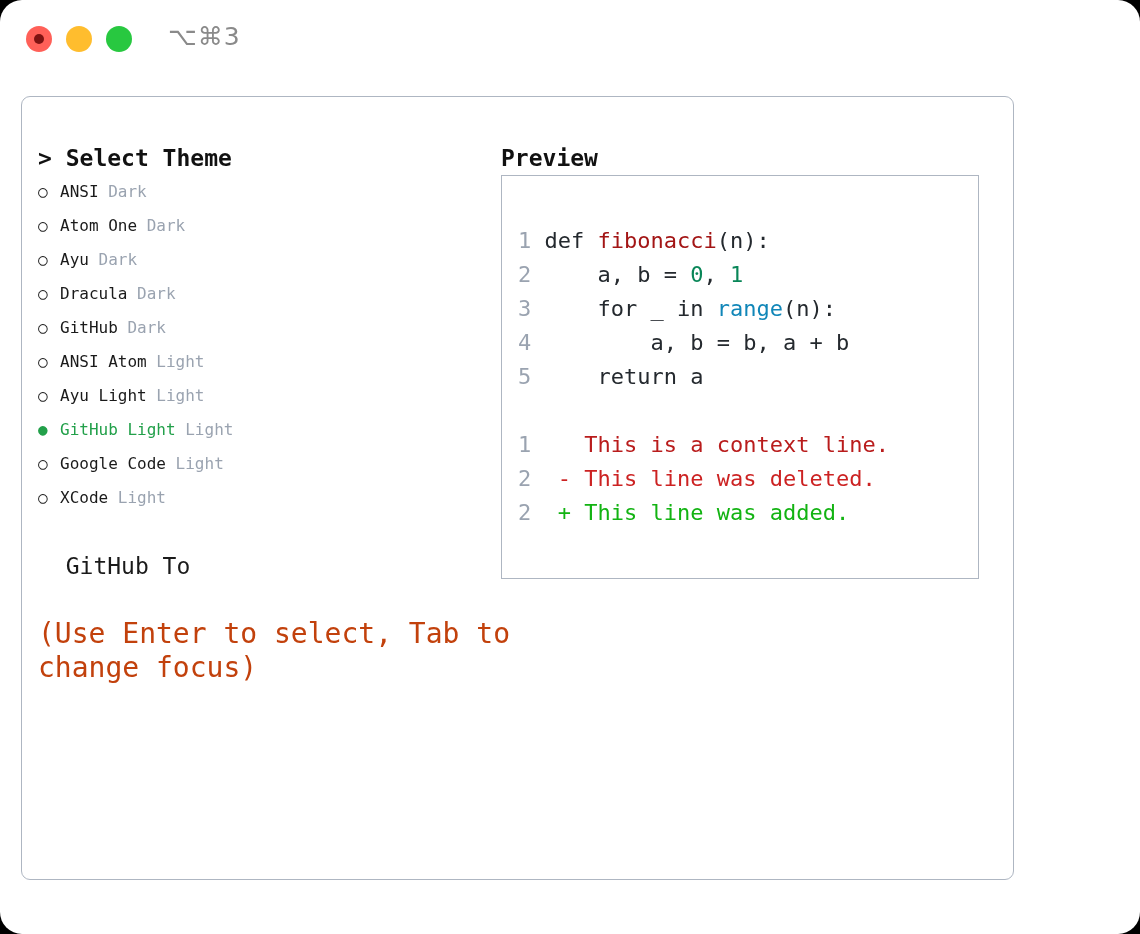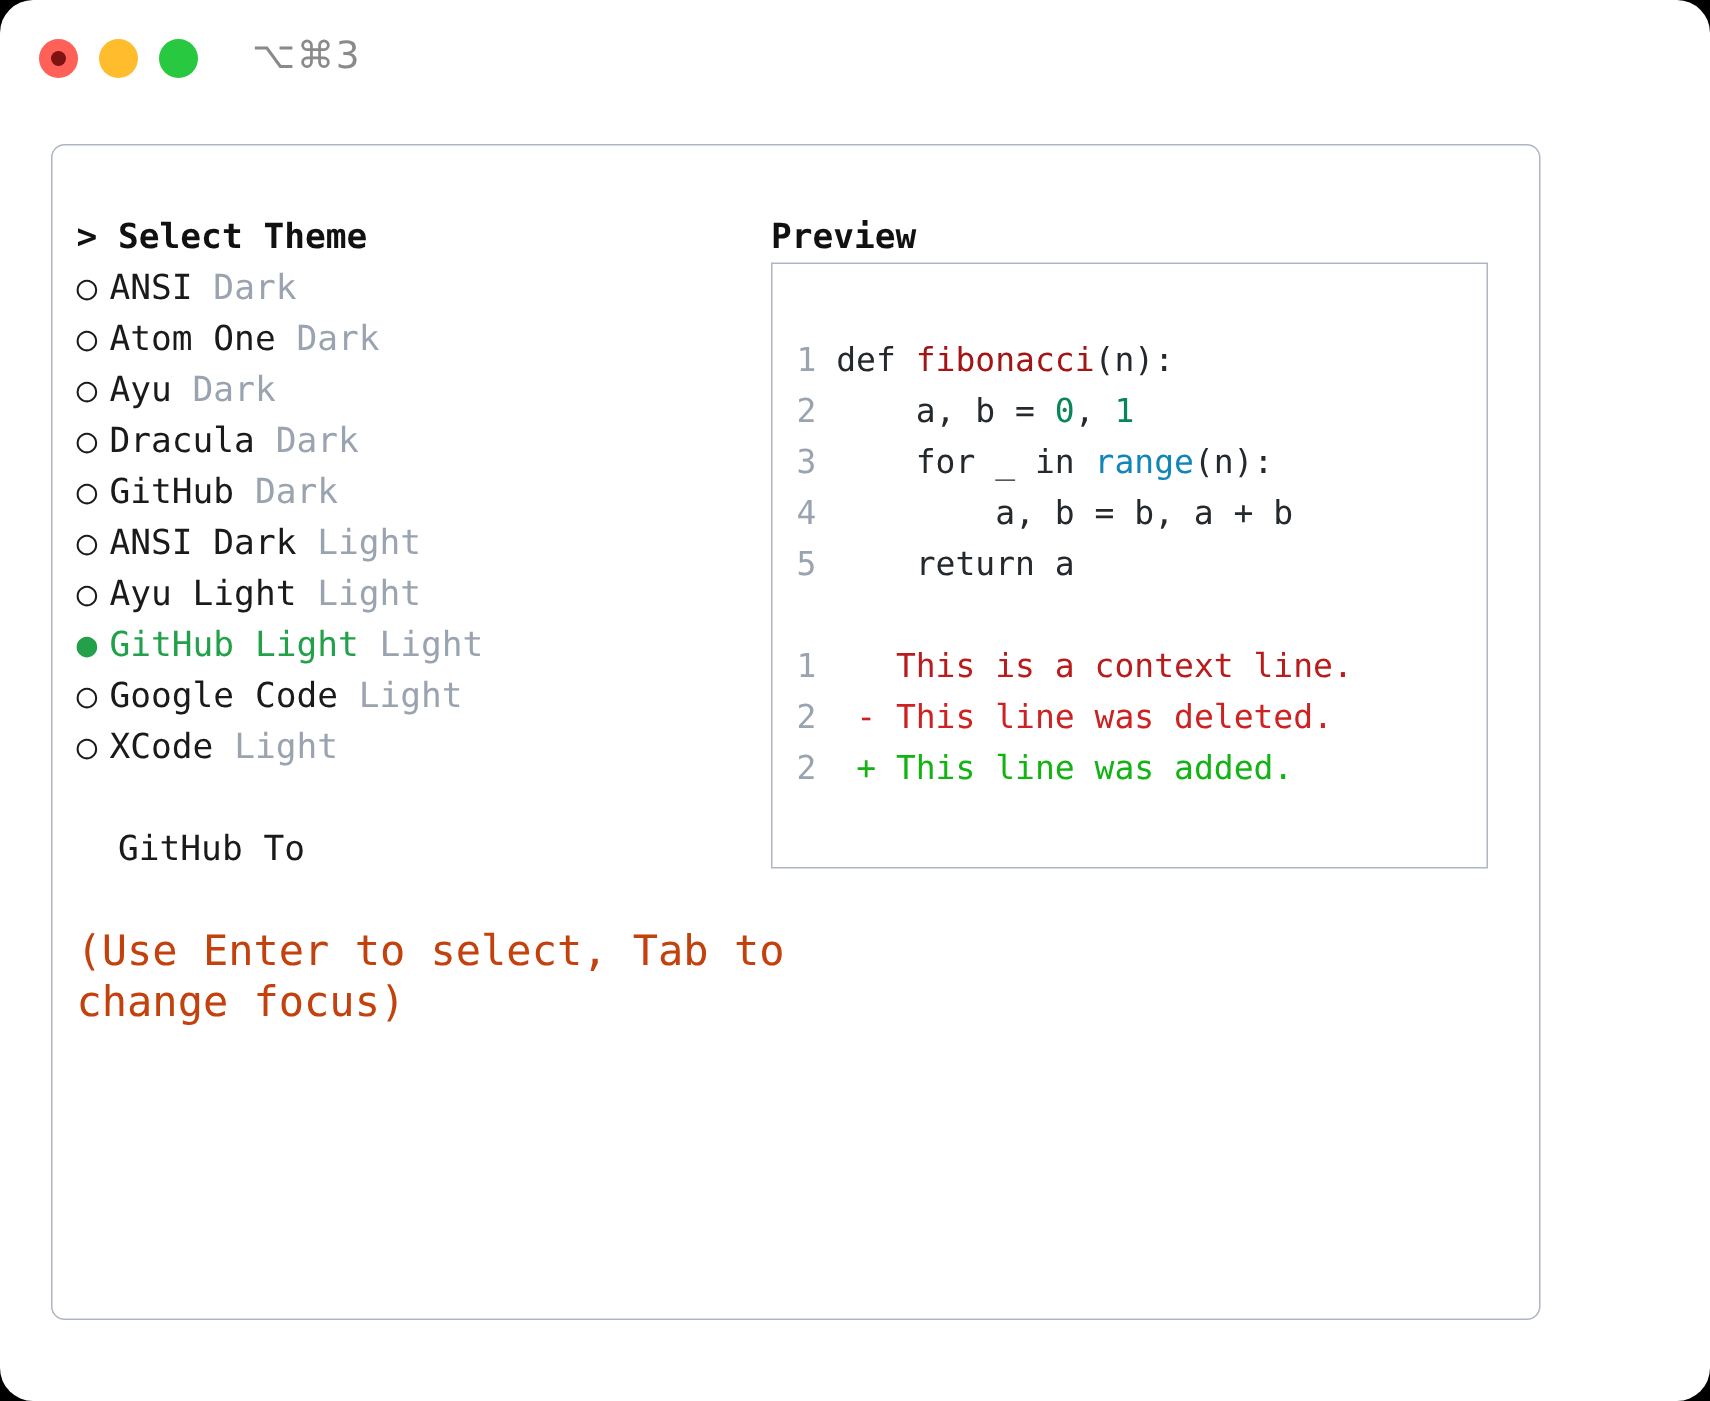--- a/index.html
+++ b/index.html
@@ -14,32 +14,32 @@
   .dot{position:absolute;top:26px;width:26px;height:26px;border-radius:50%;}
   #dot-close{left:26px;background:#ff6058;}
   #dot-close .rec{position:absolute;left:8px;top:8px;width:10px;height:10px;
         border-radius:50%;background:#7e1312;}
   #dot-min{left:66px;background:#ffbd2e;}
   #dot-max{left:106px;background:#28c840;}
   #shortcut{position:absolute;left:168px;top:22px;font-size:25px;color:#8a8a8a;
         font-family:"DejaVu Sans","Liberation Sans",sans-serif;letter-spacing:1px;}
 
   
-  #panel{position:absolute;left:34px;top:96px;width:993px;height:784px;
+  #panel{position:absolute;left:21px;top:96px;width:993px;height:784px;
          border:1.5px solid #aeb6c2;border-radius:9px;box-sizing:border-box;
          background:#fff;padding-left:11px;}
 
   
   #left-col{position:absolute;left:16px;top:44px;width:460px;}
   #right-col{position:absolute;left:479px;top:44px;width:500px;}
 
   .hdr{font-size:23px;font-weight:bold;color:#111;white-space:pre;line-height:34px;}
   .hdr-plain{font-size:23px;color:#1a1a1a;white-space:pre;line-height:34px;}
 
-  .row{font-size:23px;line-height:34px;white-space:pre;color:#1a1a1a;}
+  .row{font-size:16px;line-height:34px;white-space:pre;color:#1a1a1a;}
   .row .bullet{display:inline-block;width:22px;color:#1a1a1a;}
   .row .bullet.sel{color:#22a04a;}
   .row.selected .lbl{color:#22a04a;}
   .tag{color:#9aa3b0;}
   .lbl{color:#1a1a1a;}
 
   .spacer{height:34px;}
   .hint{font-size:28px;line-height:34px;color:#c2410c;white-space:pre;}
 
   
@@ -77,21 +77,21 @@
   <div id="panel">
 
     <div id="left-col">
       <div class="hdr">&gt; Select Theme</div>
       <div id="theme-list">
           <div class="row"><span class="bullet">○ </span><span class="lbl">ANSI</span><span class="tag"> Dark</span></div>
           <div class="row"><span class="bullet">○ </span><span class="lbl">Atom One</span><span class="tag"> Dark</span></div>
           <div class="row"><span class="bullet">○ </span><span class="lbl">Ayu</span><span class="tag"> Dark</span></div>
           <div class="row"><span class="bullet">○ </span><span class="lbl">Dracula</span><span class="tag"> Dark</span></div>
           <div class="row"><span class="bullet">○ </span><span class="lbl">GitHub</span><span class="tag"> Dark</span></div>
-          <div class="row"><span class="bullet">○ </span><span class="lbl">ANSI Dark</span><span class="tag"> Light</span></div>
+          <div class="row"><span class="bullet">○ </span><span class="lbl">ANSI Atom</span><span class="tag"> Light</span></div>
           <div class="row"><span class="bullet">○ </span><span class="lbl">Ayu Light</span><span class="tag"> Light</span></div>
           <div class="row selected"><span class="bullet sel">● </span><span class="lbl">GitHub Light</span><span class="tag"> Light</span></div>
           <div class="row"><span class="bullet">○ </span><span class="lbl">Google Code</span><span class="tag"> Light</span></div>
           <div class="row"><span class="bullet">○ </span><span class="lbl">XCode</span><span class="tag"> Light</span></div>
         </div>
 
       <div class="spacer"></div>
 
       <div class="hdr-plain">  GitHub To</div>
 

